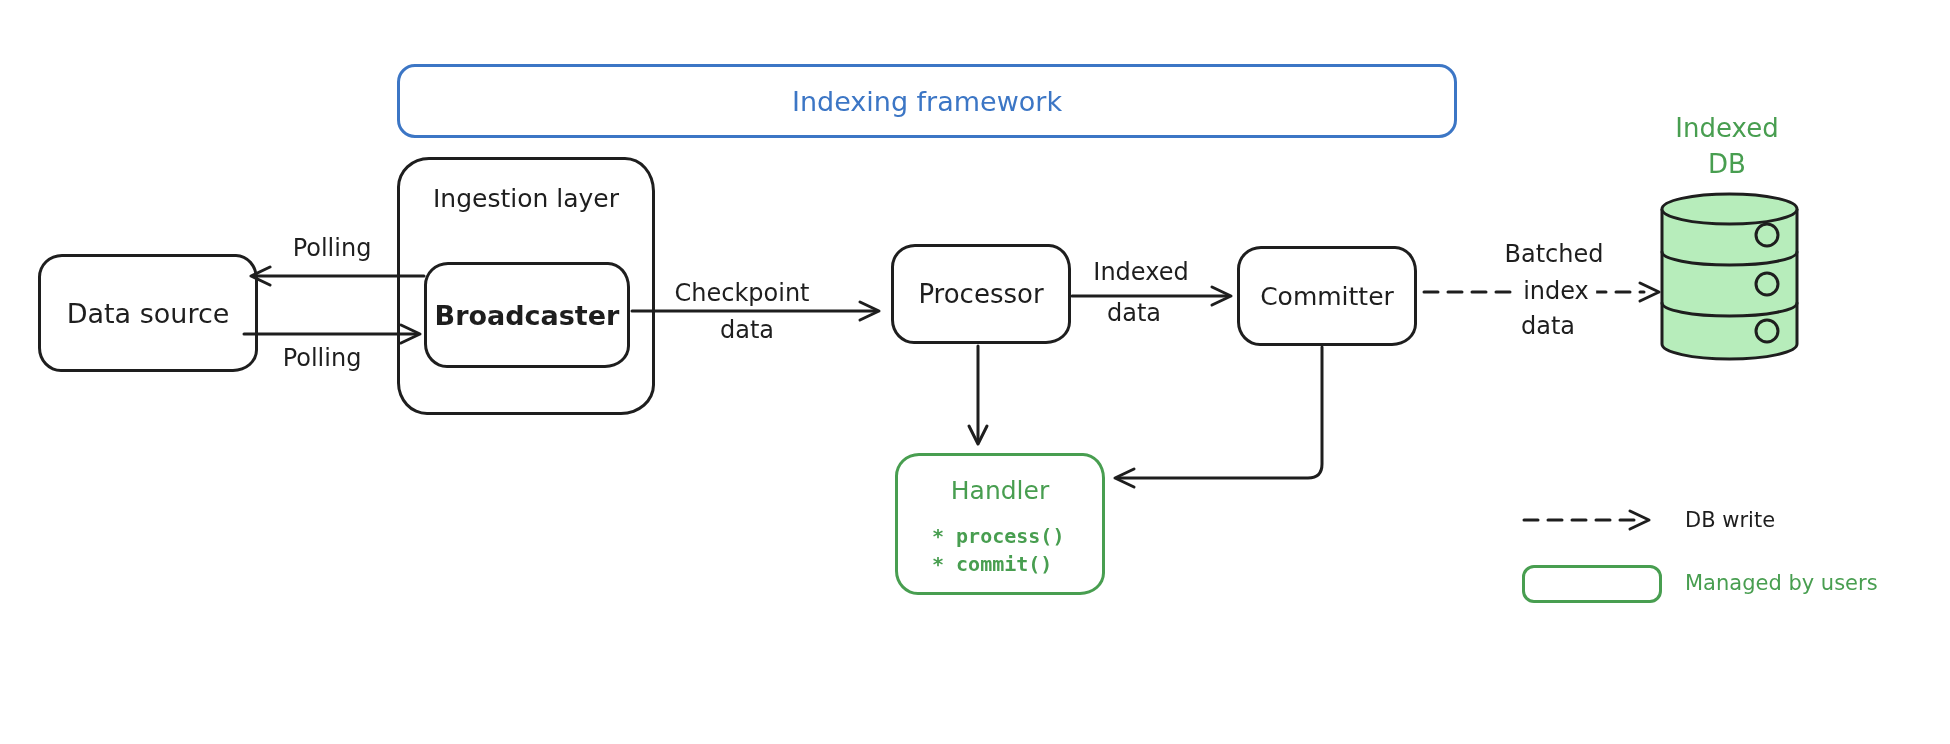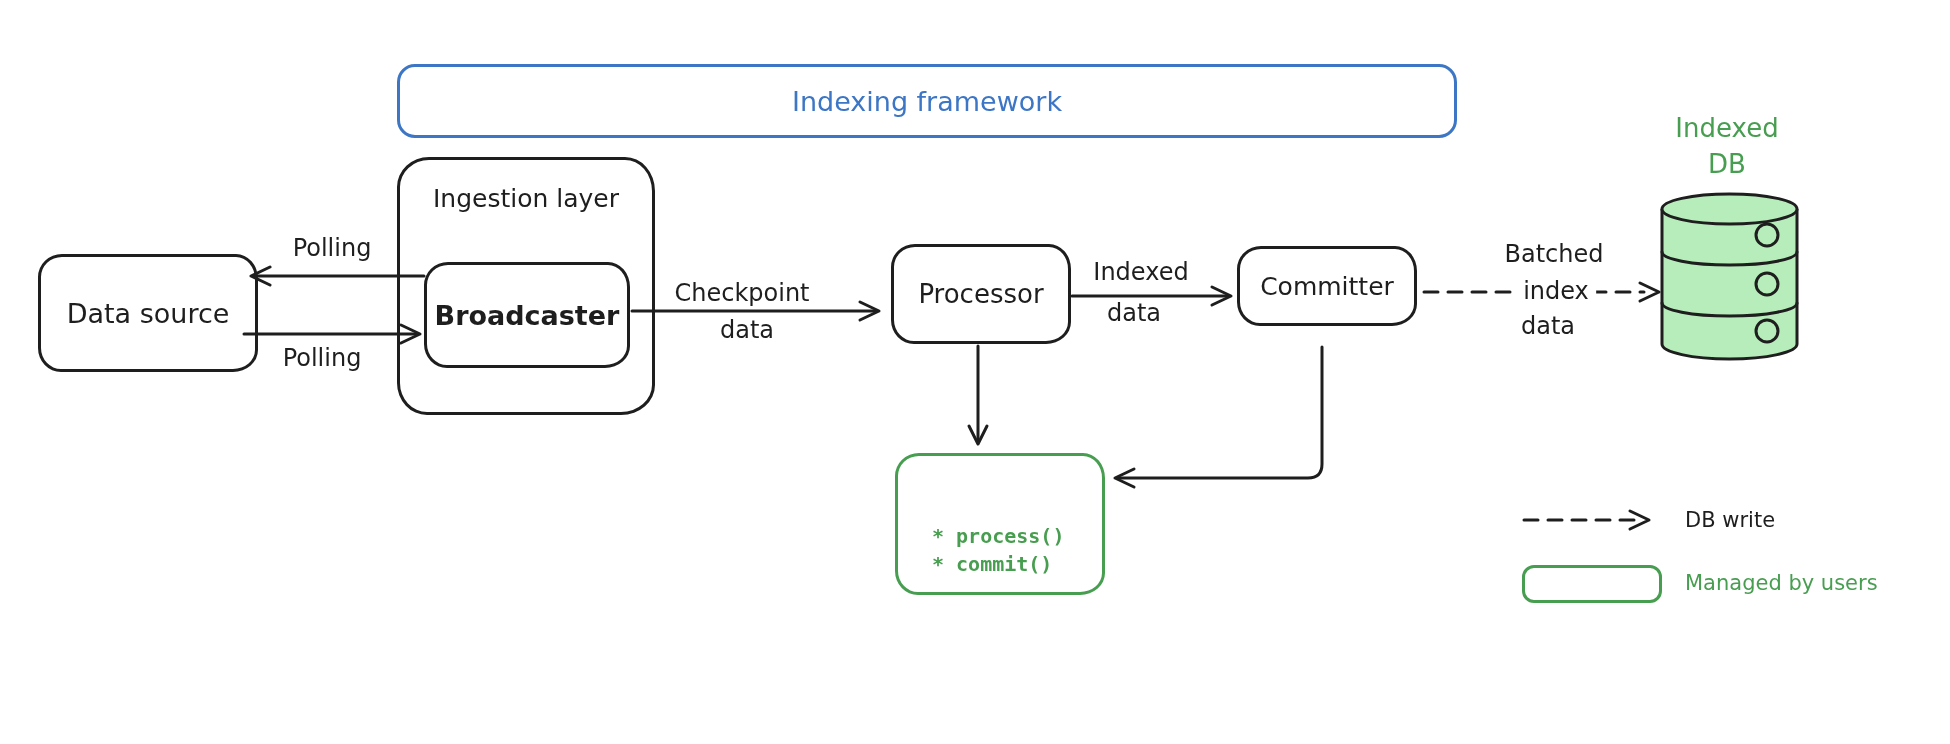--- a/index.html
+++ b/index.html
@@ -112,25 +112,26 @@
 
   <div class="box r-md flex-c" style="left:424px;top:262px;width:206px;height:106px;font-weight:bold;">
     <span class="t f27">Broadcaster</span>
   </div>
 
 
   <div class="box r-md flex-c" style="left:891px;top:244px;width:180px;height:100px;">
     <span class="t f26">Processor</span>
   </div>
 
-  <div class="box r-md flex-c" style="left:1237px;top:246px;width:180px;height:80px;">
+  <div class="box r-md flex-c" style="left:1237px;top:246px;width:180px;height:100px;">
     <span class="t f25">Committer</span>
   </div>
 
   <div class="box r-md green-box" style="left:895px;top:453px;width:210px;height:142px;">
+    <div class="top-title t f25 green-t" style="top:20px;">Handler</div>
     <div style="position:absolute;left:34px;top:66px;line-height:28px;">
       <div class="mono green-t" style="font-size:20px;">* process()</div>
       <div class="mono green-t" style="font-size:20px;">* commit()</div>
     </div>
   </div>
 
   <div class="lbl f24" style="left:332px;top:248px;">Polling</div>
   <div class="lbl f24" style="left:322px;top:358px;">Polling</div>
 
   <div class="lbl f24" style="left:742px;top:293px;">Checkpoint</div>

